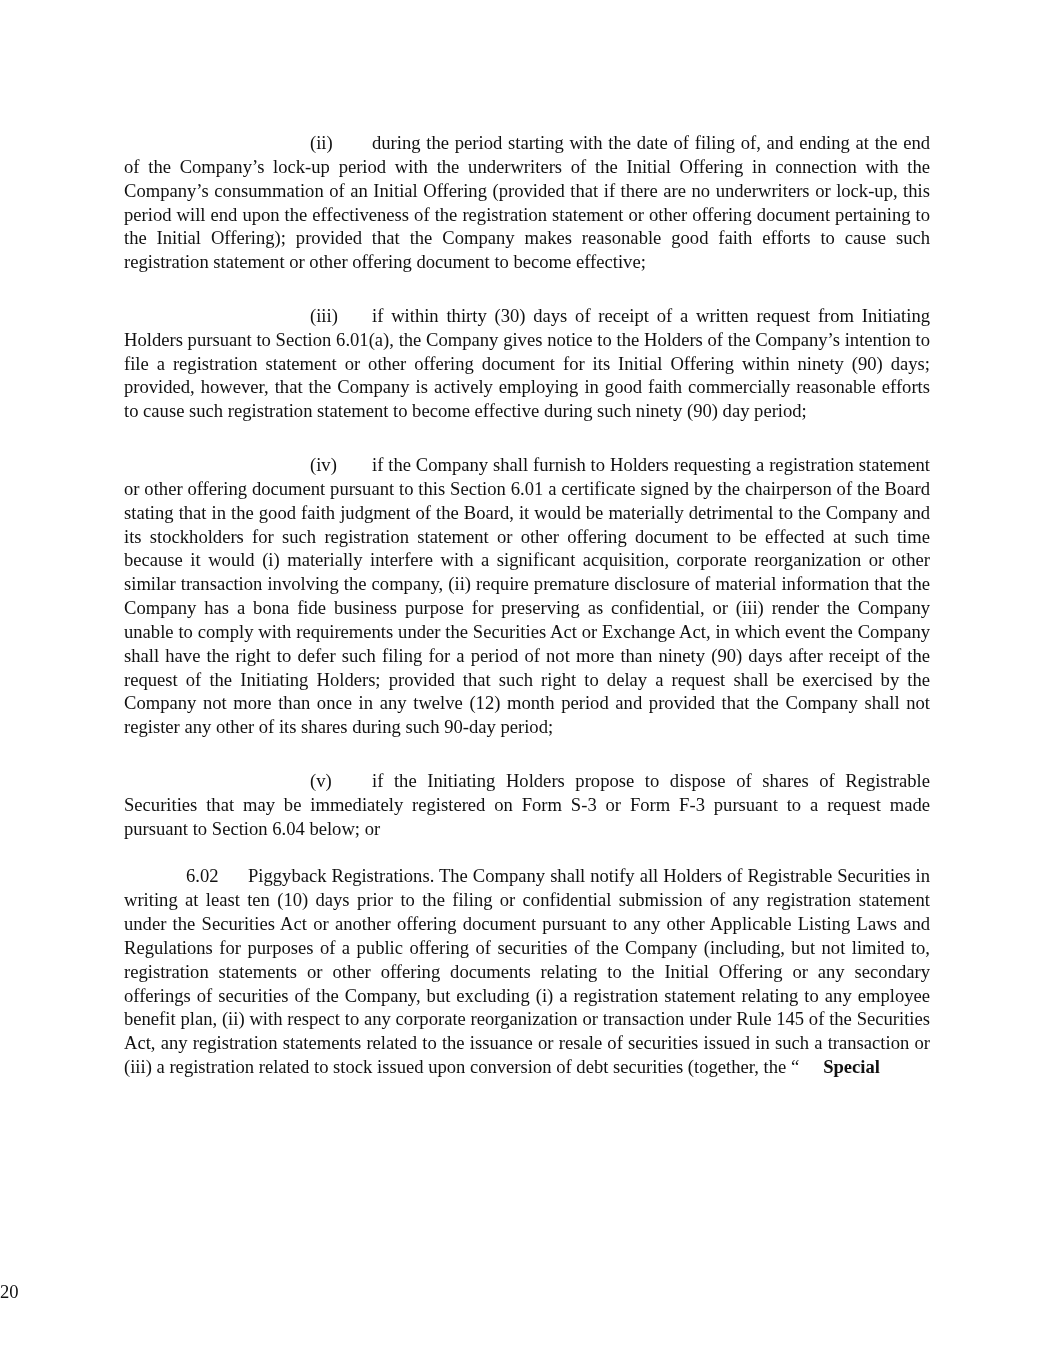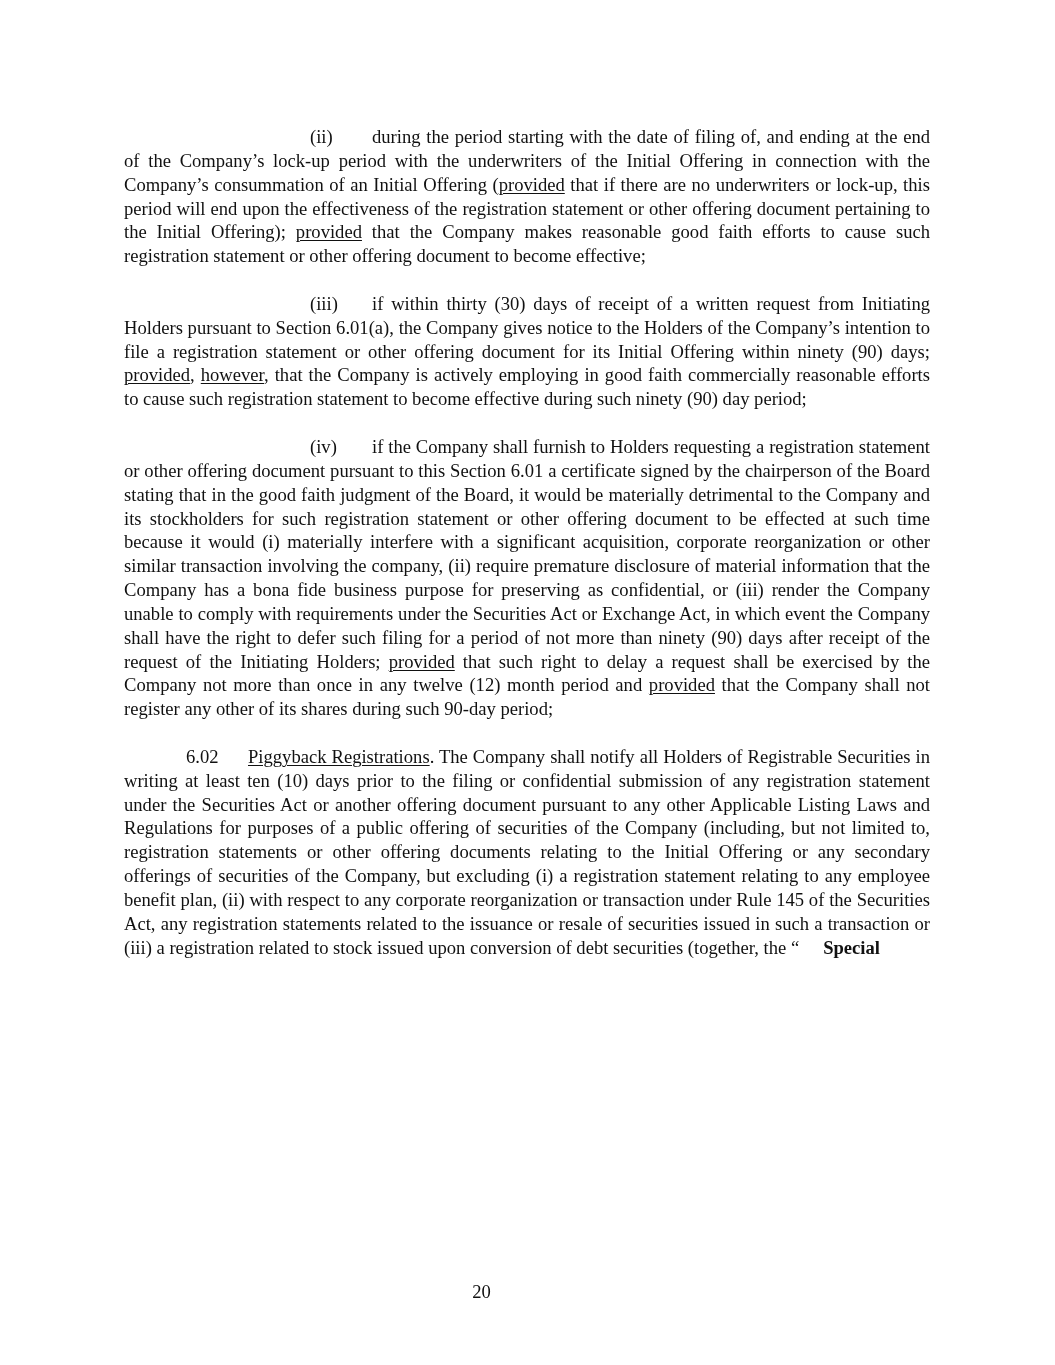--- a/index.html
+++ b/index.html
@@ -28,58 +28,59 @@
     margin: 0 0 23.85px 0;
     text-align: justify;
   }
   .sub-indent {
     display: inline-block;
     width: 186px;
   }
   .sub-label {
     display: inline-block;
     width: 62px;
+    margin-top: 6px;
   }
   .sec-indent {
     display: inline-block;
     width: 62px;
   }
   .sec-num {
     display: inline-block;
     width: 62px;
   }
   .u {
-    text-decoration: underline;
     text-underline-offset: 2px;
     text-decoration-thickness: 1px;
   }
   .b {
     font-weight: bold;
     margin-left: 24px;
   }
   .page-number {
     position: absolute;
     left: 0;
     width: 963px;
     top: 1280px;
-    text-align: center;
+    text-align: left;
     font-size: 18.6px;
     line-height: 23px;
   }
 </style>
 </head>
 <body>
 
 <div class="page">
 
   <p class="para"><span class="sub-indent"></span><span class="sub-label">(ii)</span><span>during the period starting with the date of filing of, and ending at the end of the Company’s lock-up period with the underwriters of the Initial Offering in connection with the Company’s consummation of an Initial Offering (</span><span class="u">provided</span><span> that if there are no underwriters or lock-up, this period will end upon the effectiveness of the registration statement or other offering document pertaining to the Initial Offering); </span><span class="u">provided</span><span> that the Company makes reasonable good faith efforts to cause such registration statement or other offering document to become effective;</span></p>
 
   <p class="para"><span class="sub-indent"></span><span class="sub-label">(iii)</span><span>if within thirty (30) days of receipt of a written request from Initiating Holders pursuant to Section 6.01(a), the Company gives notice to the Holders of the Company’s intention to file a registration statement or other offering document for its Initial Offering within ninety (90) days; </span><span class="u">provided</span><span>, </span><span class="u">however</span><span>, that the Company is actively employing in good faith commercially reasonable efforts to cause such registration statement to become effective during such ninety (90) day period;</span></p>
 
   <p class="para"><span class="sub-indent"></span><span class="sub-label">(iv)</span><span>if the Company shall furnish to Holders requesting a registration statement or other offering document pursuant to this Section 6.01 a certificate signed by the chairperson of the Board stating that in the good faith judgment of the Board, it would be materially detrimental to the Company and its stockholders for such registration statement or other offering document to be effected at such time because it would (i) materially interfere with a significant acquisition, corporate reorganization or other similar transaction involving the company, (ii) require premature disclosure of material information that the Company has a bona fide business purpose for preserving as confidential, or (iii) render the Company unable to comply with requirements under the Securities Act or Exchange Act, in which event the Company shall have the right to defer such filing for a period of not more than ninety (90) days after receipt of the request of the Initiating Holders; </span><span class="u">provided</span><span> that such right to delay a request shall be exercised by the Company not more than once in any twelve (12) month period and </span><span class="u">provided</span><span> that the Company shall not register any other of its shares during such 90-day period;</span></p>
 
+  <p class="para"><span class="sub-indent"></span><span class="sub-label">(v)</span><span>if the Initiating Holders propose to dispose of shares of Registrable Securities that may be immediately registered on Form S-3 or Form F-3 pursuant to a request made pursuant to Section 6.04 below; or</span></p>
 
 
   <p class="para"><span class="sec-indent"></span><span class="sec-num">6.02</span><span class="u">Piggyback Registrations</span><span>.</span><span> The Company shall notify all Holders of Registrable Securities in writing at least ten (10) days prior to the filing or confidential submission of any registration statement under the Securities Act or another offering document pursuant to any other Applicable Listing Laws and Regulations for purposes of a public offering of securities of the Company (including, but not limited to, registration statements or other offering documents relating to the Initial Offering or any secondary offerings of securities of the Company, but excluding (i) a registration statement relating to any employee benefit plan, (ii) with respect to any corporate reorganization or transaction under Rule 145 of the Securities Act, any registration statements related to the issuance or resale of securities issued in such a transaction or (iii) a registration related to stock issued upon conversion of debt securities (together, the “</span><span class="b">Special</span></p>
 
 </div>
 
 <div class="page-number">20</div>
 
 </body></html>

